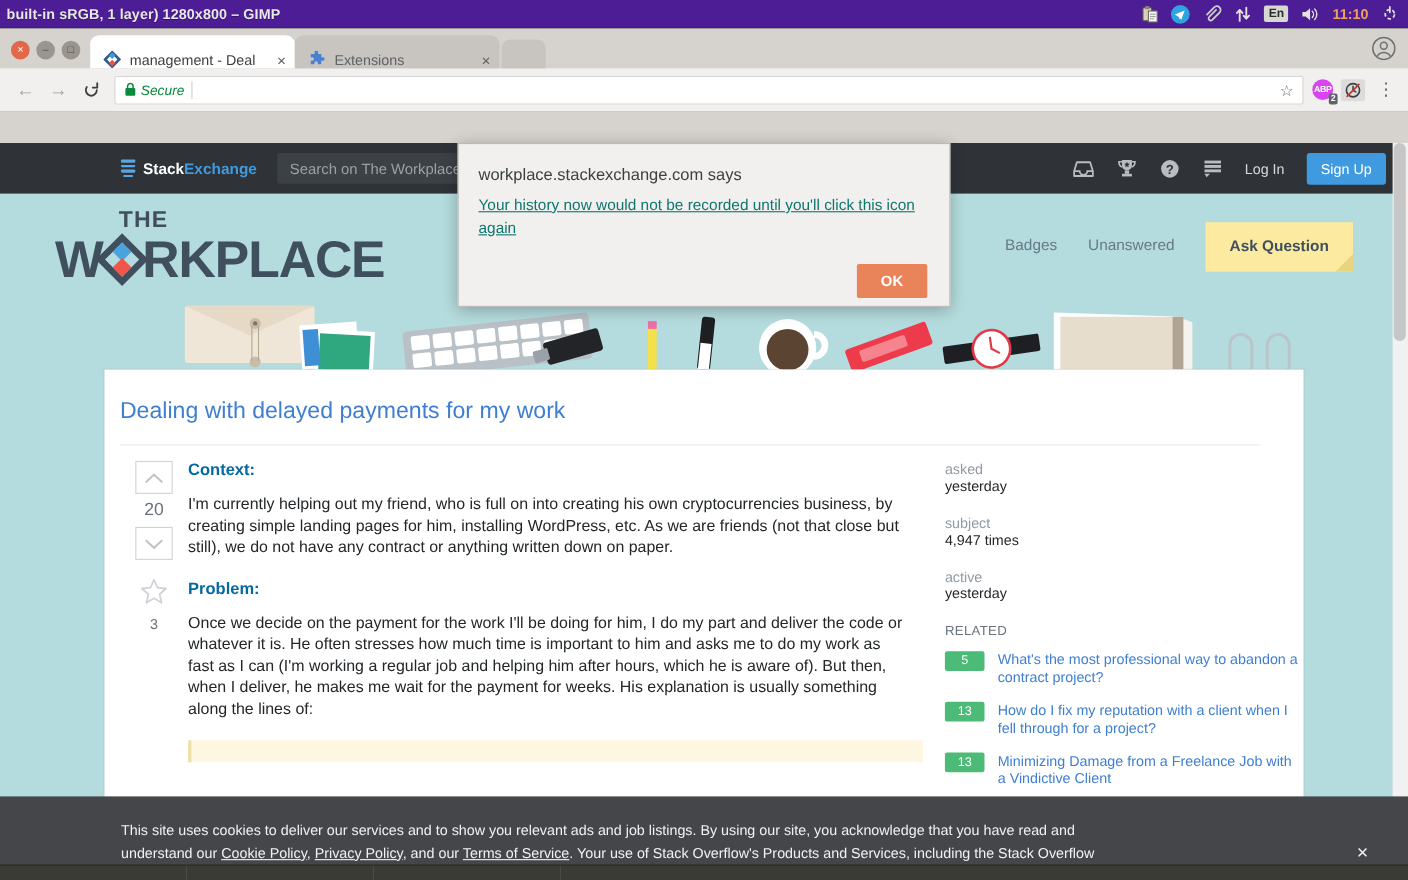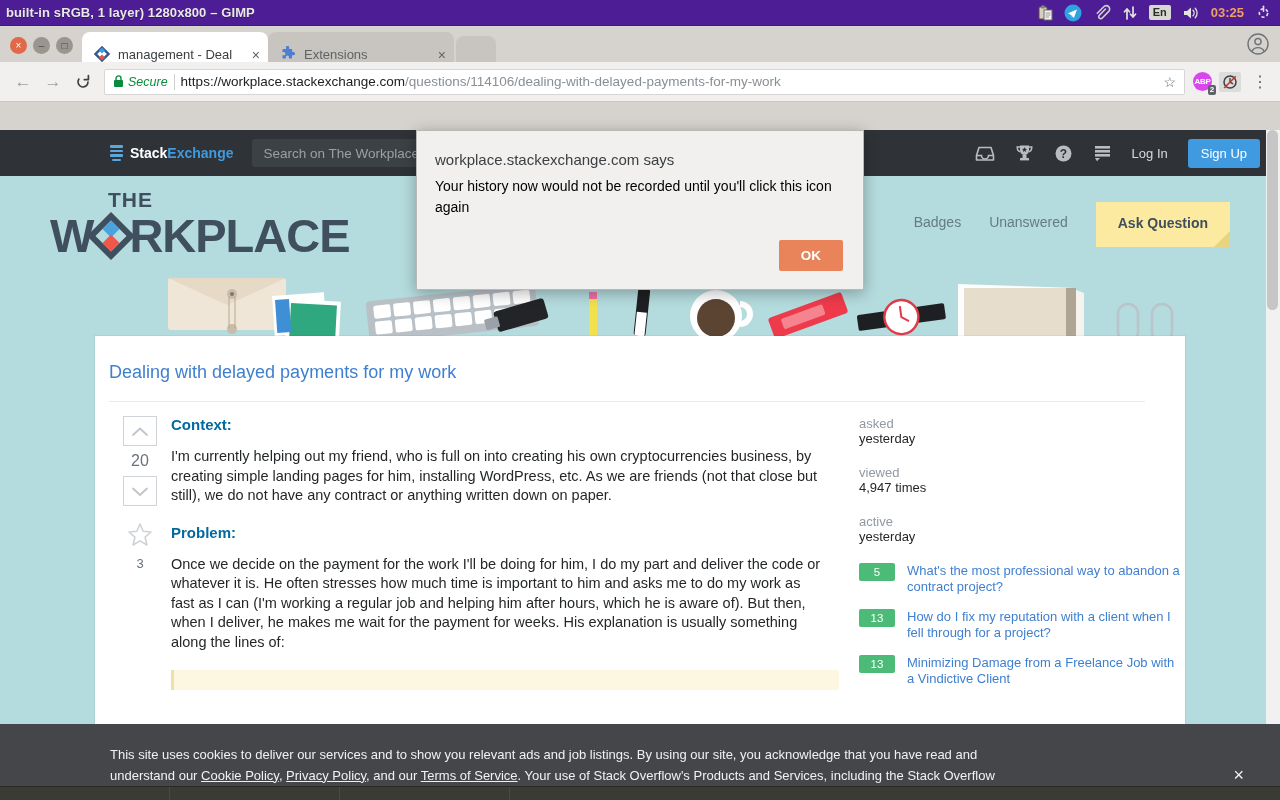--- a/index.html
+++ b/index.html
@@ -181,21 +181,21 @@
 
   
   .content-wrap { position: relative; padding: 0 50px; }
   .card {
     width: 1090px; margin: 0 auto; background: #fff;
     min-height: 400px; position: relative;
     box-shadow: 0 0 0 1px rgba(0,0,0,.04);
   }
   .card-inner { padding: 26px 28px 0 14px; display: block; }
   .q-title {
-    color: #3f7fd0; font-size: 18px; font-weight: normal;
+    color: #3f7fd0; font-size: 21px; font-weight: normal;
     padding: 0 0 18px 0; border-bottom: 1px solid #e7e9ec; margin: 0 12px 0 0;
   }
   .q-body { display: flex; padding-top: 14px; }
   .votecell { width: 62px; flex: 0 0 62px; display: flex; flex-direction: column; align-items: center; gap: 6px; }
   .arrowbox {
     width: 34px; height: 30px; border: 1px solid #cfd3d8;
     display: flex; align-items: center; justify-content: center; color: #bfc4c9;
   }
   .votecount { font-size: 16px; color: #6a737c; }
   .starbox { margin-top: 10px; color: #cfd3d8; font-size: 24px; line-height: 22px; }
@@ -219,22 +219,22 @@
   }
   .rel-link { color: #3f7fd0; font-size: 13px; line-height: 16px; flex: 1; }
 
   
   .dialog {
     position: absolute; left: 416px; top: 104px; width: 448px;
     background: #f1f0ee; border: 1px solid #b8b8b4;
     box-shadow: 0 3px 14px rgba(0,0,0,.3); z-index: 90;
   }
   .dlg-title { font-size: 15px; color: #3c4043; padding: 20px 20px 8px 18px; }
-  .dlg-msg { font-size: 14px; color: #000000; padding: 0 28px 0 18px; line-height: 21px; }
-  .dlg-actions { display: flex; justify-content: flex-end; padding: 22px 20px 18px; }
+  .dlg-msg { font-size: 14px; color: #0f766e; padding: 0 28px 0 18px; line-height: 21px; text-decoration: underline; }
+  .dlg-actions { display: flex; justify-content: flex-end; padding: 22px 20px 7px; }
   .dlg-ok {
     background: #e8835a; color: #fff; font-weight: bold; font-size: 13.5px;
     padding: 8px 22px; border: none; border-radius: 2px;
   }
 
   
   .cookiebar {
     position: absolute; left: 0; bottom: 0; width: 1280px; height: 102px;
     background: #44464a; display: flex; align-items: center; z-index: 80;
   }
@@ -292,21 +292,21 @@
           <path d="M11 2v10M11 12l2.5-2.8M11 12L8.5 9.2" stroke="#e3e3de" stroke-width="1.7" fill="none" stroke-linecap="round"></path>
         </svg>
     </span>
     <span class="lang-box">En</span>
     <span class="tray-ico">
       <svg width="18" height="16" viewBox="0 0 18 16">
           <path d="M2 6h3l4-3.5v11L5 10H2z" fill="#e3e3de"></path>
           <path d="M11 5.2a4 4 0 010 5.6M13.2 3.2a7 7 0 010 9.6" stroke="#e3e3de" stroke-width="1.3" fill="none" stroke-linecap="round"></path>
         </svg>
     </span>
-    <span class="clock">03:25</span>
+    <span class="clock">11:10</span>
     <span class="tray-ico">
       <svg width="17" height="17" viewBox="0 0 17 17">
           <g stroke="#e3e3de" stroke-width="1.6" fill="none">
             <circle cx="8.5" cy="9" r="4.2" stroke-dasharray="3.2 2.2"></circle>
             <line x1="8.5" y1="2.2" x2="8.5" y2="7.2" stroke-linecap="round"></line>
           </g>
         </svg>
     </span>
   </div>
 </div>
@@ -364,21 +364,20 @@
     </span>
     <div class="urlbox">
       <span class="secure">
         <svg width="11" height="13" viewBox="0 0 11 13">
             <rect x="1" y="5" width="9" height="7" rx="1" fill="#0a8a3c"></rect>
             <path d="M3 5V3.4a2.5 2.5 0 015 0V5" fill="none" stroke="#0a8a3c" stroke-width="1.4"></path>
           </svg>
         <span>Secure</span>
       </span>
       <span class="sep-v"></span>
-      <span><span class="url-strong">https://workplace.stackexchange.com</span><span class="url-dim">/questions/114106/dealing-with-delayed-payments-for-my-work</span></span>
       <span class="star">☆</span>
     </div>
     <div class="ext-icons">
       <span class="abp">
         <span>ABP</span>
         <span class="badge">2</span>
       </span>
       <span class="histicon">
         <svg width="18" height="18" viewBox="0 0 18 18">
             <circle cx="9" cy="9" r="6" fill="none" stroke="#3c4043" stroke-width="1.5"></circle>
@@ -562,28 +561,29 @@
               <p>Once we decide on the payment for the work I'll be doing for him, I do my part and deliver the code or whatever it is. He often stresses how much time is important to him and asks me to do my work as fast as I can (I'm working a regular job and helping him after hours, which he is aware of). But then, when I deliver, he makes me wait for the payment for weeks. His explanation is usually something along the lines of:</p>
               <div class="quote-block"></div>
             </div>
 
             <div class="sidecol">
               <div class="stat-row">
                 <span class="stat-k">asked</span>
                 <span class="stat-v">yesterday</span>
               </div>
               <div class="stat-row">
-                <span class="stat-k">viewed</span>
+                <span class="stat-k">subject</span>
                 <span class="stat-v">4,947 times</span>
               </div>
               <div class="stat-row">
                 <span class="stat-k">active</span>
                 <span class="stat-v">yesterday</span>
               </div>
 
+              <div class="rel-head">RELATED</div>
 
               <div class="rel-item">
                 <span class="rel-score">5</span>
                 <span class="rel-link">What's the most professional way to abandon a contract project?</span>
               </div>
               <div class="rel-item">
                 <span class="rel-score">13</span>
                 <span class="rel-link">How do I fix my reputation with a client when I fell through for a project?</span>
               </div>
               <div class="rel-item">

